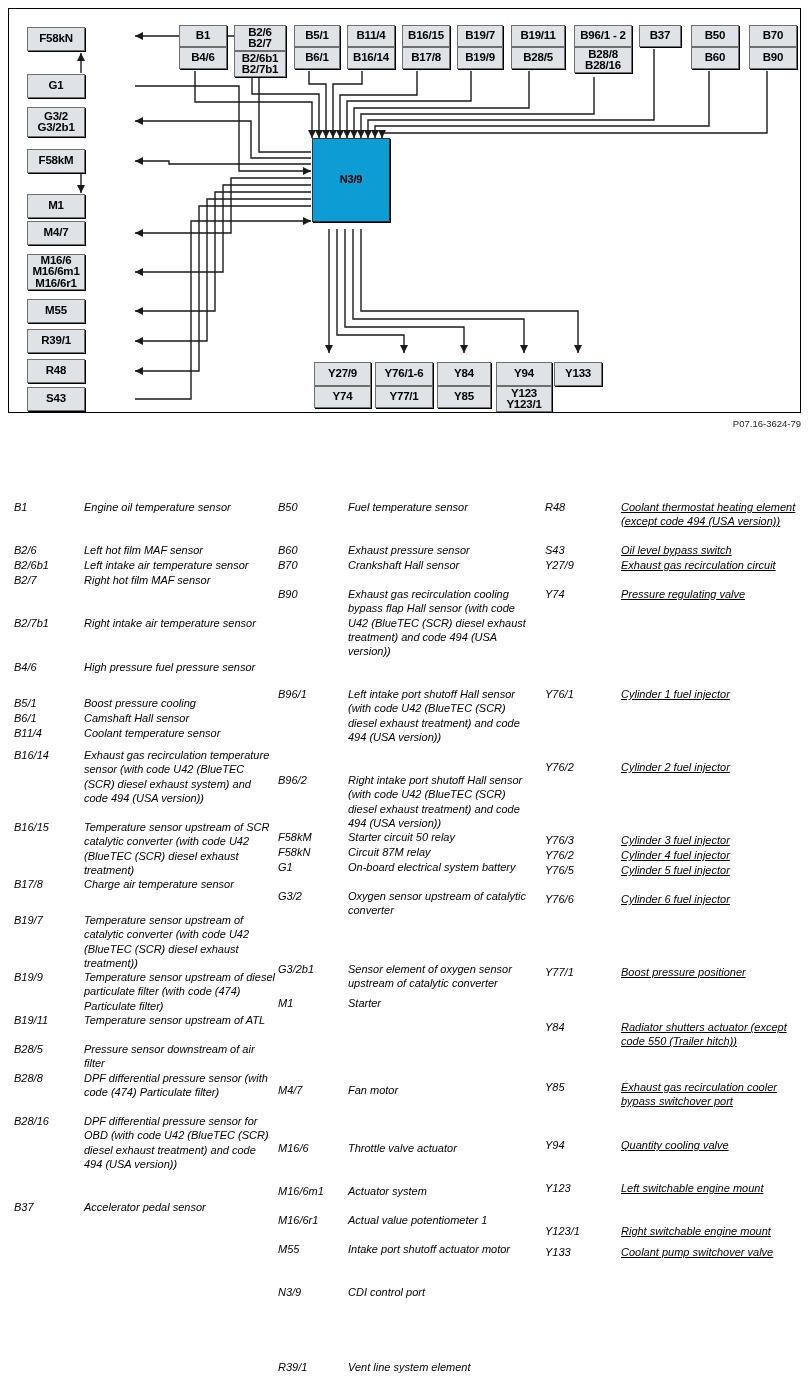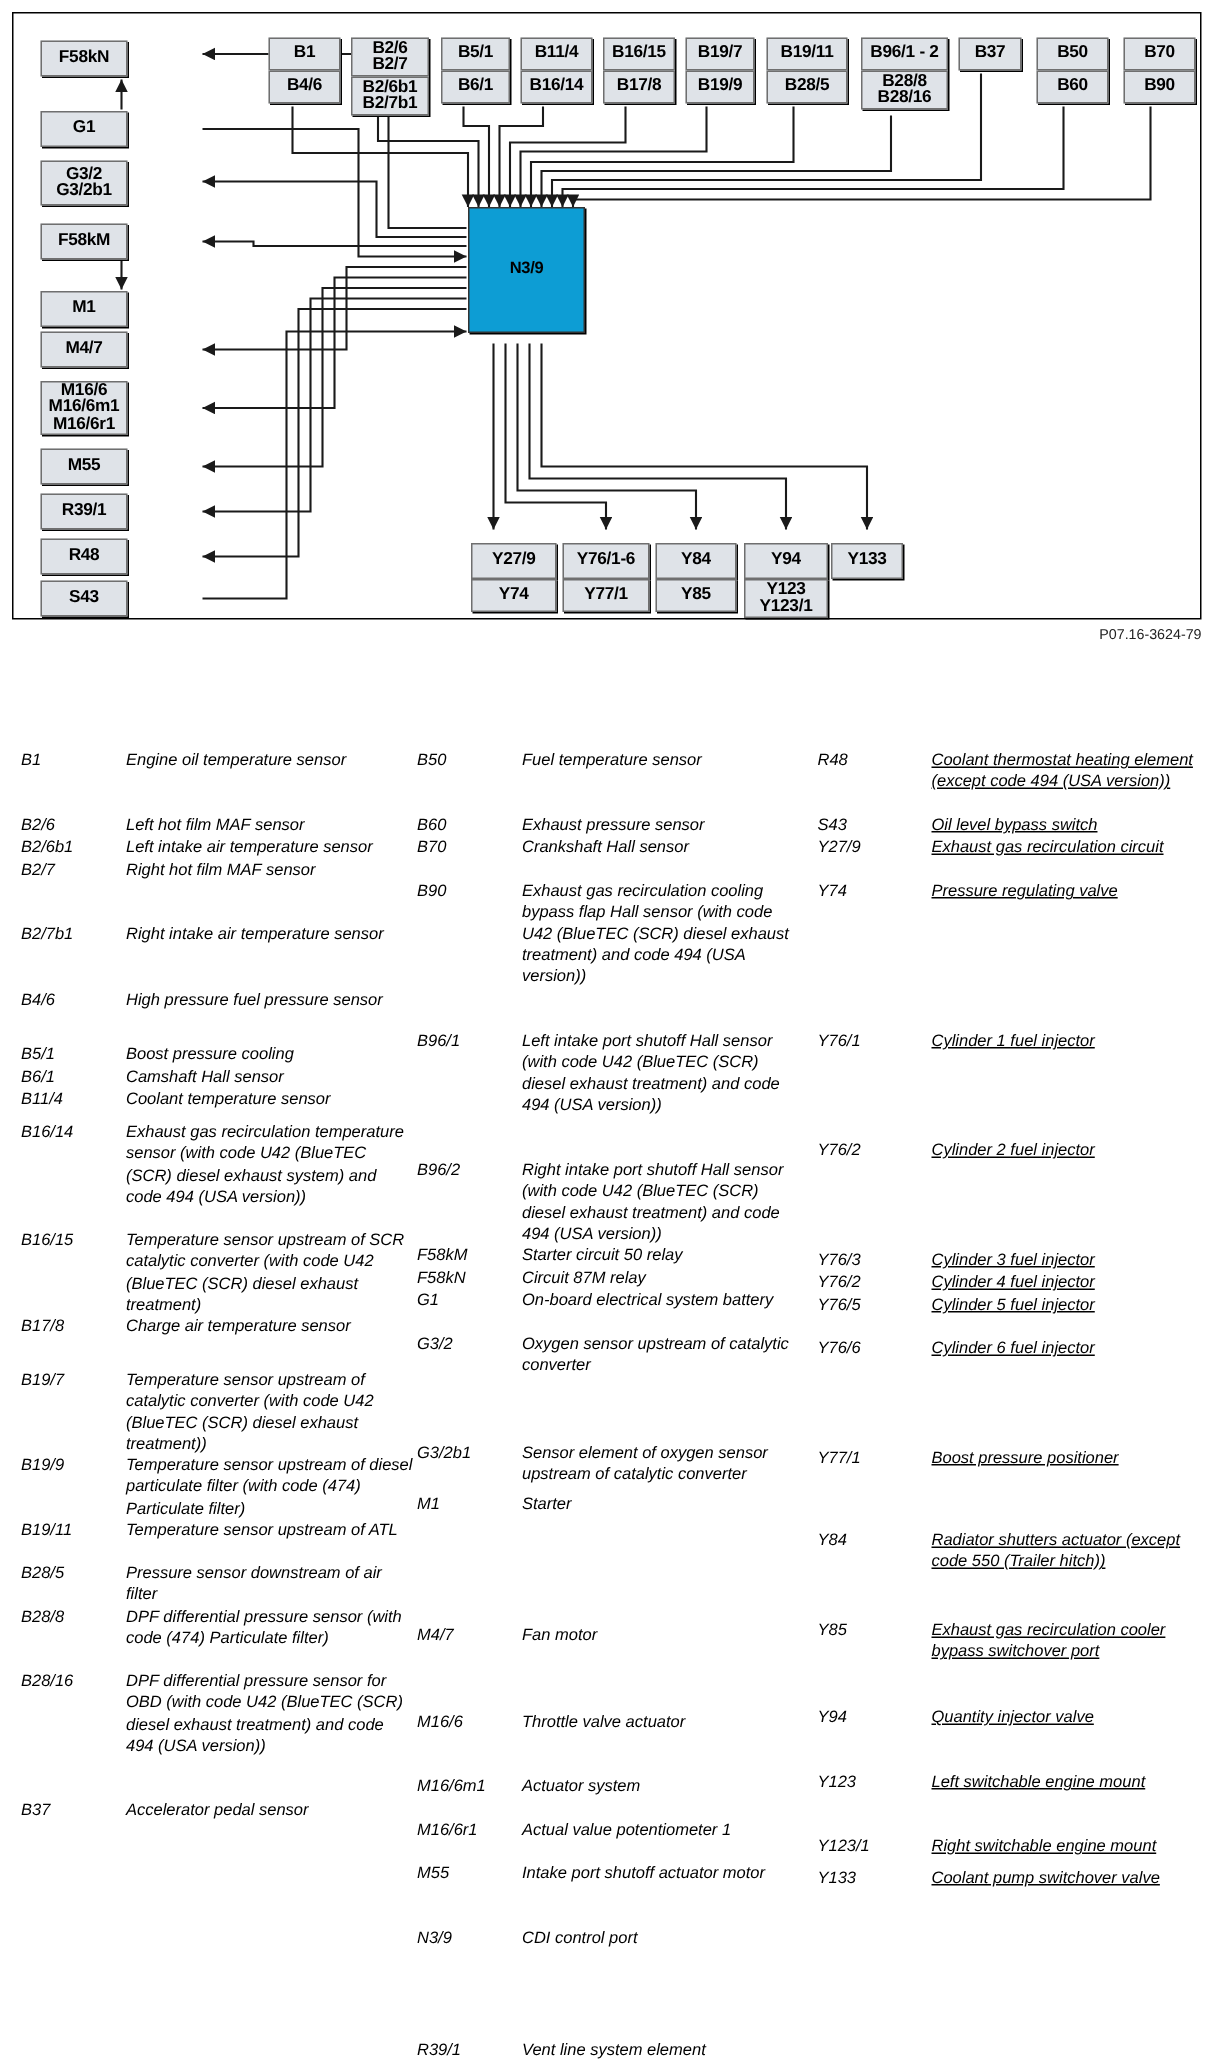--- a/index.html
+++ b/index.html
@@ -402,21 +402,21 @@
       <div class="legend-entry" style="top: 520px;">
         <div class="legend-key">Y84</div>
         <div class="legend-desc">Radiator shutters actuator (except code 550 (Trailer hitch))</div>
       </div>
       <div class="legend-entry" style="top: 580px;">
         <div class="legend-key">Y85</div>
         <div class="legend-desc">Exhaust gas recirculation cooler bypass switchover port</div>
       </div>
       <div class="legend-entry" style="top: 638px;">
         <div class="legend-key">Y94</div>
-        <div class="legend-desc">Quantity injector valve</div>
+        <div class="legend-desc">Quantity cooling valve</div>
       </div>
       <div class="legend-entry" style="top: 681px;">
         <div class="legend-key">Y123</div>
         <div class="legend-desc">Left switchable engine mount</div>
       </div>
       <div class="legend-entry" style="top: 724px;">
         <div class="legend-key">Y123/1</div>
         <div class="legend-desc">Right switchable engine mount</div>
       </div>
       <div class="legend-entry" style="top: 745px;">

